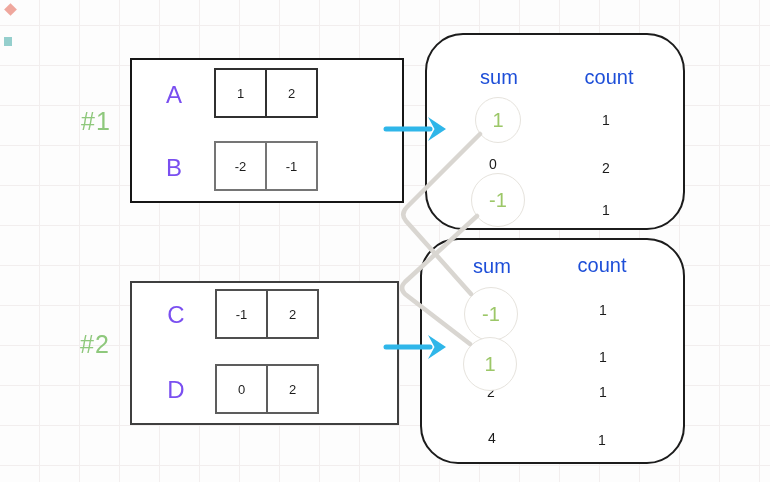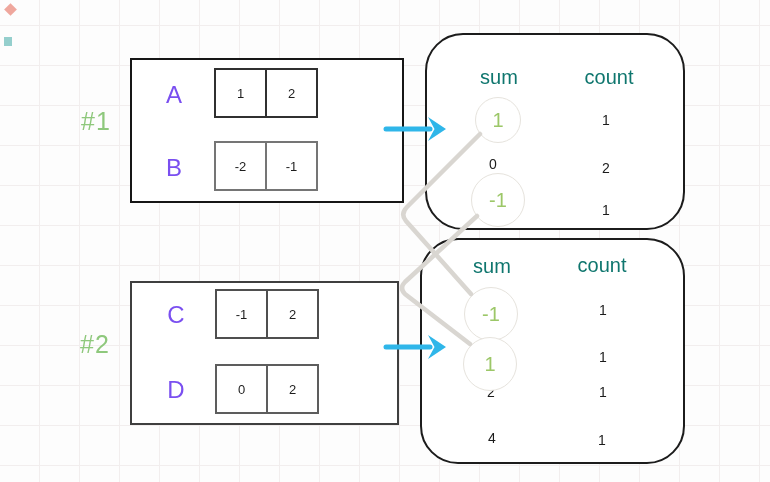--- a/index.html
+++ b/index.html
@@ -40,21 +40,21 @@
   .cells-b{--c:#757575;}
   .cells-c{--c:#4f4f4f;}
   .cells-d{--c:#5d5d5d;}
 
   .result-card{
     position:absolute;background:#fff;border:2px solid #1c1c1c;border-radius:38px;z-index:2;
   }
   .card1{left:425px;top:33px;width:256px;height:193px;}
   .card2{left:420px;top:238px;width:261px;height:222px;}
   .pos{position:absolute;transform:translate(-50%,-50%);white-space:nowrap;}
-  .hdr{font-size:20px;color:#0f766e;font-weight:500;}
+  .hdr{font-size:20px;color:#1d4ed8;font-weight:500;}
   .val{font-size:14px;color:#1b1b1b;}
   .circle{
     position:absolute;transform:translate(-50%,-50%);
     border:1.6px solid #e6e3dd;border-radius:50%;background:#fff;
     display:flex;align-items:center;justify-content:center;
     color:#9cc768;font-size:20px;font-weight:500;z-index:3;
   }
   .c44{width:44px;height:44px;}
   .c52{width:52px;height:52px;}
 </style>

